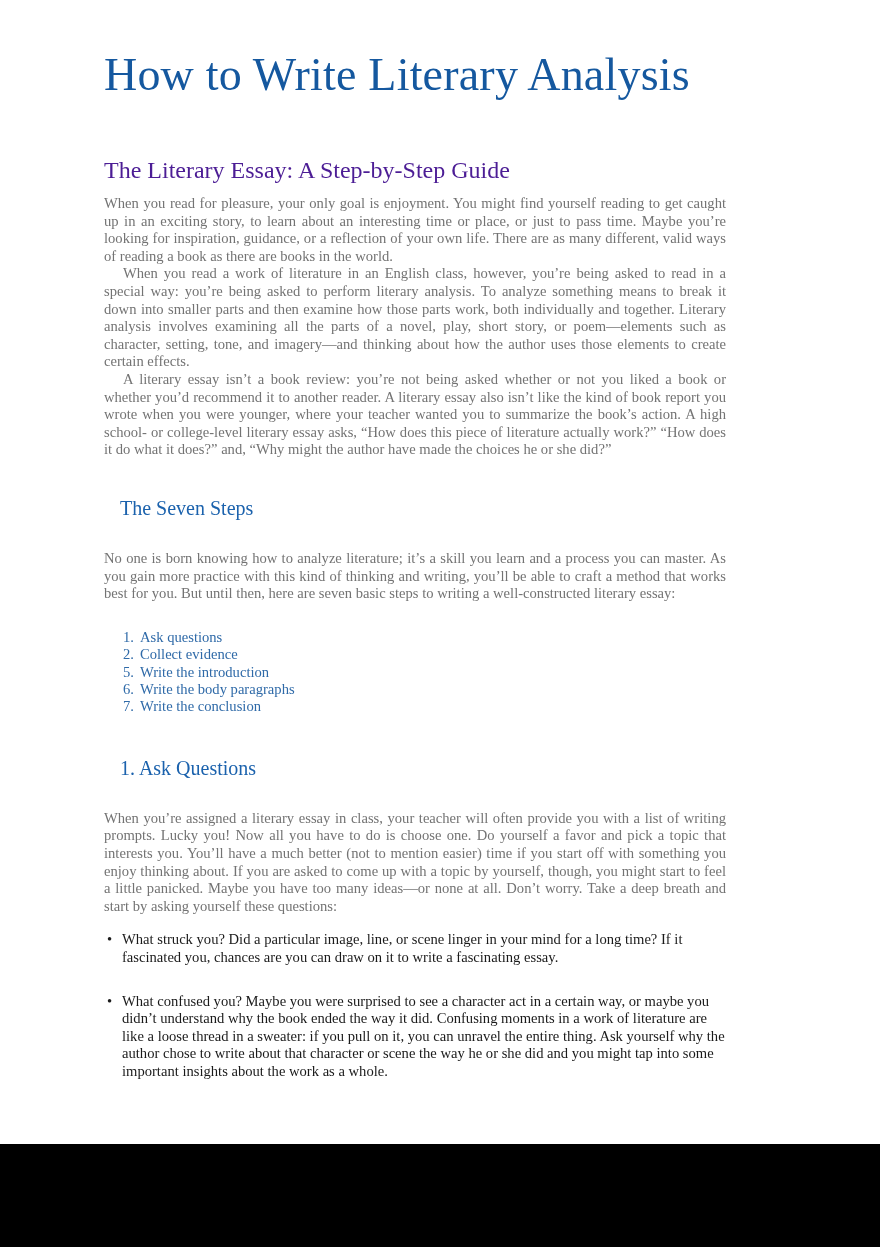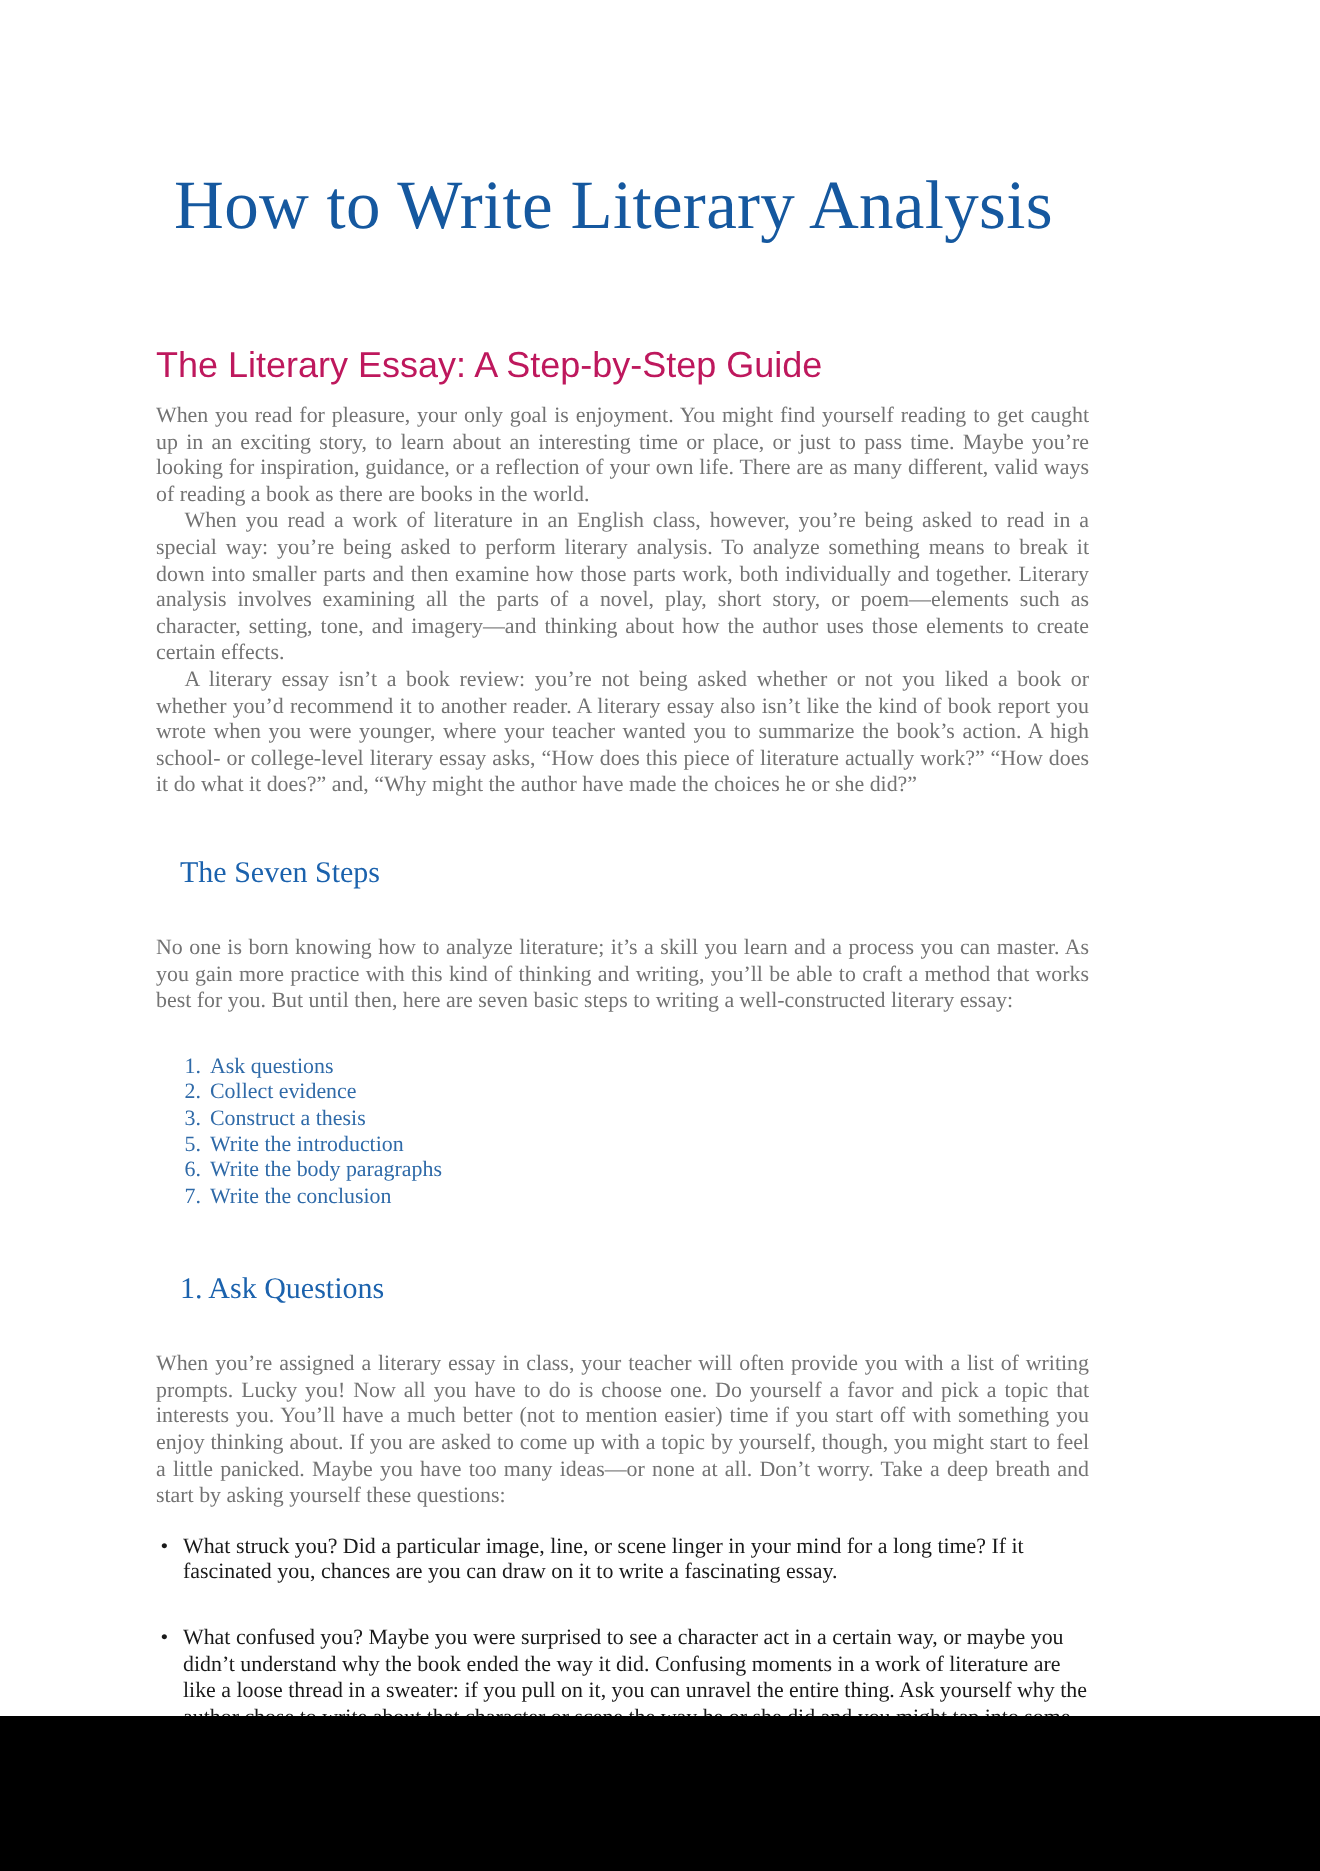--- a/index.html
+++ b/index.html
@@ -32,28 +32,28 @@
   }
 
   
   .doc-title {
     font-family: "Liberation Serif", "DejaVu Serif", serif;
     color: #15589f;
     font-size: 46px;
     font-weight: normal;
     line-height: 1.05;
     letter-spacing: 0.2px;
-    margin: 12px;
-    padding-top: 101px;
+    margin: 0;
+    padding-top: 51px;
     white-space: nowrap;
   }
 
   .h2 {
-    font-family: Liberation Sans, sans-serif;
-    color: #be185d;
+    font-family: Liberation Serif, serif;
+    color: #4c1d95;
     font-size: 24px;
     font-weight: normal;
     line-height: 1.2;
     margin: 0;
     padding-top: 57px;
   }
 
   .h3 {
     font-family: "Liberation Serif", "DejaVu Serif", serif;
     color: #1b62ad;
@@ -157,21 +157,20 @@
 
     <p class="para indent">A literary essay isn’t a book review: you’re not being asked whether or not you liked a book or whether you’d recommend it to another reader. A literary essay also isn’t like the kind of book report you wrote when you were younger, where your teacher wanted you to summarize the book’s action. A high school- or college-level literary essay asks, “How does this piece of literature actually work?” “How does it do what it does?” and, “Why might the author have made the choices he or she did?”</p>
 
     <h3 class="h3 seven-steps">The Seven Steps</h3>
 
     <p class="para gap-before">No one is born knowing how to analyze literature; it’s a skill you learn and a process you can master. As you gain more practice with this kind of thinking and writing, you’ll be able to craft a method that works best for you. But until then, here are seven basic steps to writing a well-constructed literary essay:</p>
 
     <ol class="steps-list">
       <li><span class="num">1.</span><span>Ask questions</span></li>
       <li><span class="num">2.</span><span>Collect evidence</span></li>
-      <li><span class="num">3.</span><span>Construct a thesis</span></li>
       <li><span class="num">5.</span><span>Write the introduction</span></li>
       <li><span class="num">6.</span><span>Write the body paragraphs</span></li>
       <li><span class="num">7.</span><span>Write the conclusion</span></li>
     </ol>
 
     <h3 class="h3 ask-questions">1. Ask Questions</h3>
 
     <p class="para gap-before">When you’re assigned a literary essay in class, your teacher will often provide you with a list of writing prompts. Lucky you! Now all you have to do is choose one. Do yourself a favor and pick a topic that interests you. You’ll have a much better (not to mention easier) time if you start off with something you enjoy thinking about. If you are asked to come up with a topic by yourself, though, you might start to feel a little panicked. Maybe you have too many ideas—or none at all. Don’t worry. Take a deep breath and start by asking yourself these questions:</p>
 
     <ul class="q-list">

